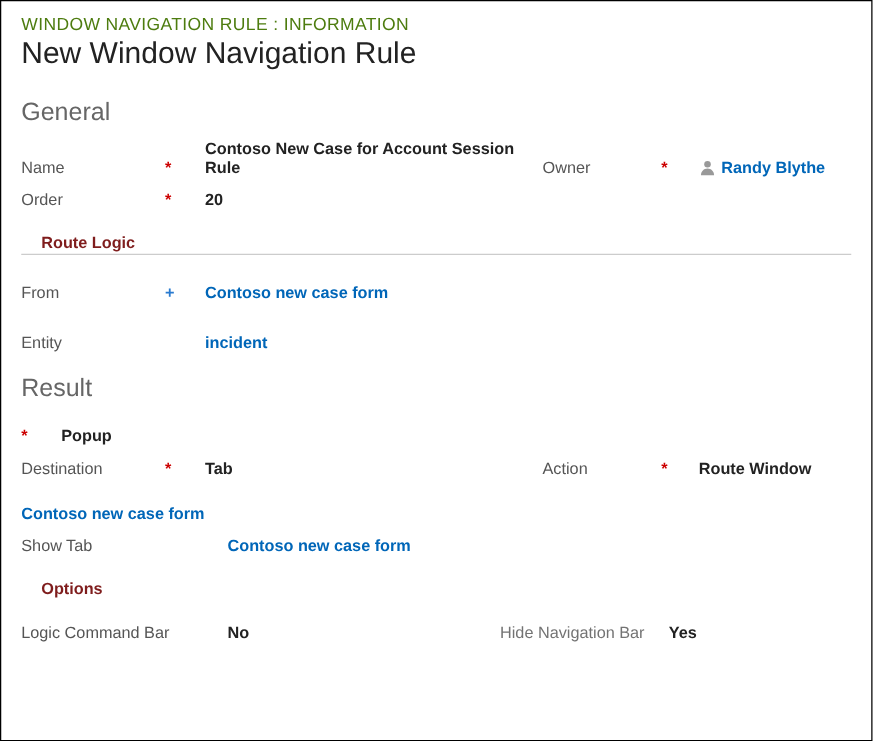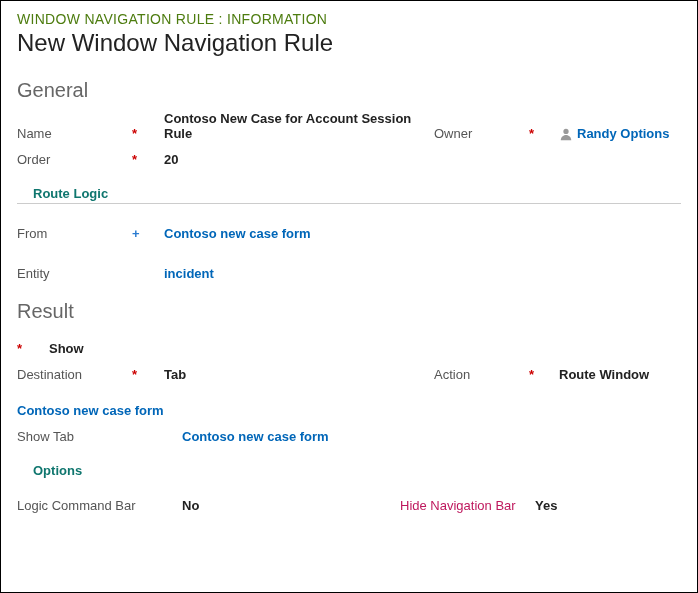--- a/index.html
+++ b/index.html
@@ -27,21 +27,21 @@
   }
   .section-title {
     font-size: 20px;
     font-weight: 400;
     color: #666;
     margin: 8px 0 8px 0;
   }
   .subsection-title {
     font-size: 13px;
     font-weight: 600;
-    color: #0f766e;
+    color: #7f1d1d;
     border-bottom: 1px solid #ccc;
     padding-bottom: 2px;
     margin: 18px 0 8px 0;
     padding-left: 16px;
   }
   .row {
     display: flex;
     align-items: flex-end;
     min-height: 26px;
     padding: 1px 0;
@@ -95,21 +95,21 @@
     flex-shrink: 0;
   }
   .col-value-mid {
     width: 218px;
     flex-shrink: 0;
     color: #222;
     font-weight: 600;
   }
   .col-label3 {
     width: 135px;
-    color: #be185d;
+    color: #737373;
     flex-shrink: 0;
   }
 </style>
 </head>
 <body>
 
 <div class="breadcrumb">WINDOW NAVIGATION RULE : INFORMATION</div>
 <div class="page-title">New Window Navigation Rule</div>
 
 <div class="section-title">General</div>
@@ -120,21 +120,21 @@
   <div class="col-value">Contoso New Case for Account Session Rule</div>
   <div class="col-label2">Owner</div>
   <div class="col-req2"><span class="req-star">*</span></div>
   <div class="col-value2 link owner-wrap">
     <span class="person-icon">
       <svg viewBox="0 0 16 16">
           <circle cx="8" cy="5" r="3"></circle>
           <path d="M2 15c0-3.3 2.7-6 6-6s6 2.7 6 6z"></path>
         </svg>
     </span>
-    <span>Randy Options</span>
+    <span>Randy Blythe</span>
   </div>
 </div>
 
 <div class="row">
   <div class="col-label">Order</div>
   <div class="col-req"><span class="req-star">*</span></div>
   <div class="col-value">20</div>
 </div>
 
 <div class="subsection-title">Route Logic</div>
@@ -148,21 +148,21 @@
 <div class="row row-tall">
   <div class="col-label">Entity</div>
   <div class="col-req"></div>
   <div class="col-value link">incident</div>
 </div>
 
 <div class="section-title">Result</div>
 
 <div class="row">
   <div class="col-req"><span class="req-star">*</span></div>
-  <div class="col-value">Show</div>
+  <div class="col-value">Popup</div>
 </div>
 
 <div class="row">
   <div class="col-label">Destination</div>
   <div class="col-req"><span class="req-star">*</span></div>
   <div class="col-value">Tab</div>
   <div class="col-label2">Action</div>
   <div class="col-req2"><span class="req-star">*</span></div>
   <div class="col-value2">Route Window</div>
 </div>

